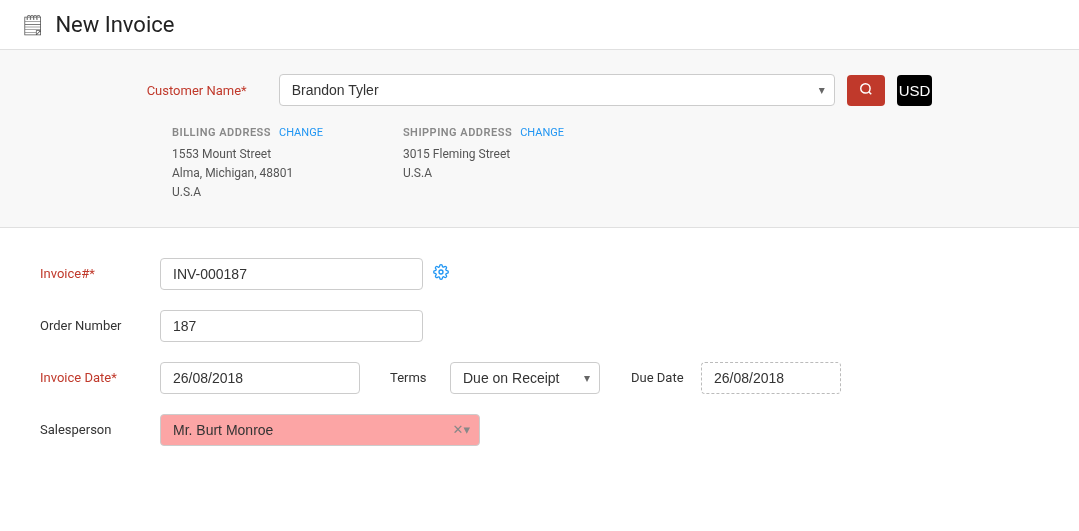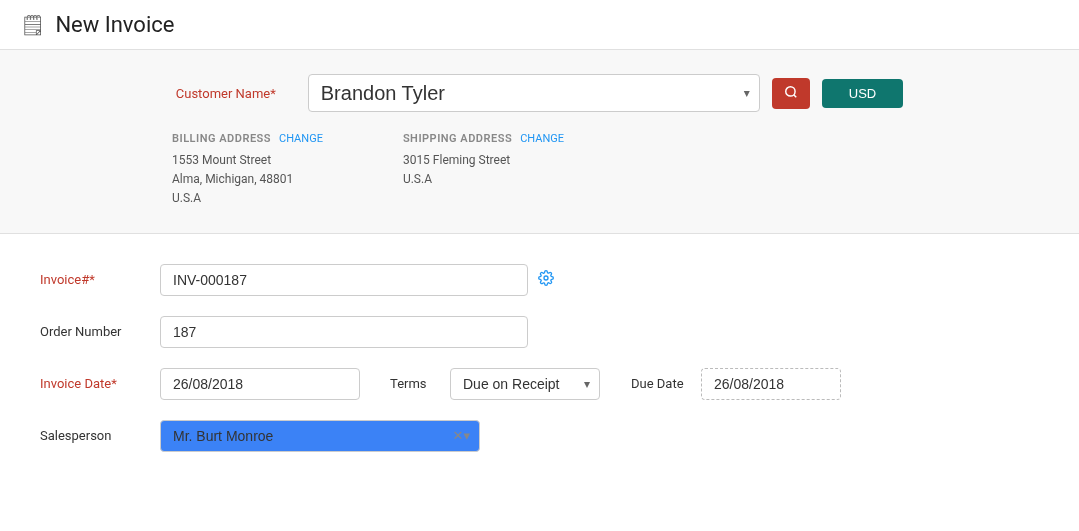--- a/index.html
+++ b/index.html
@@ -60,22 +60,22 @@
       position: relative;
       display: flex;
       align-items: center;
     }
 
     .customer-select {
       appearance: none;
       border: 1px solid #ccc;
       border-radius: 4px;
       padding: 7px 36px 7px 12px;
-      font-size: 20px;
-      width: 452px;
+      font-size: 14px;
+      width: 556px;
       background: #fff;
       color: #333;
     }
 
     .select-arrow {
       position: absolute;
       right: 10px;
       pointer-events: none;
       color: #666;
       font-size: 12px;
@@ -85,27 +85,27 @@
       background: #c0392b;
       border: none;
       border-radius: 4px;
       color: #fff;
       padding: 7px 12px;
       cursor: pointer;
       font-size: 14px;
     }
 
     .btn-usd {
-      background: #0f766e;
+      background: #000000;
       border: none;
       border-radius: 4px;
       color: #fff;
-      padding: 7px 27px;
-      cursor: pointer;
-      font-size: 13px;
+      padding: 7px 2px;
+      cursor: pointer;
+      font-size: 15px;
       font-weight: 500;
     }
 
     .address-section {
       display: flex;
       gap: 80px;
       margin-left: 132px;
     }
 
     .address-block {
@@ -149,21 +149,21 @@
       display: flex;
       align-items: center;
       margin-bottom: 20px;
     }
 
     .text-input {
       border: 1px solid #ccc;
       border-radius: 4px;
       padding: 7px 12px;
       font-size: 14px;
-      width: 368px;
+      width: 263px;
       color: #333;
       background: #fff;
     }
 
     .gear-icon {
       margin-left: 10px;
       color: #2196F3;
       font-size: 16px;
       cursor: pointer;
     }
@@ -219,21 +219,21 @@
       align-items: center;
     }
 
     .salesperson-select {
       appearance: none;
       border: 1px solid #ccc;
       border-radius: 4px;
       padding: 7px 36px 7px 12px;
       font-size: 14px;
       width: 320px;
-      background: #3b82f6;
+      background: #fca5a5;
       color: #333;
     }
 
     .clear-select {
       position: absolute;
       right: 10px;
       color: #888;
       font-size: 13px;
       cursor: pointer;
       display: flex;

